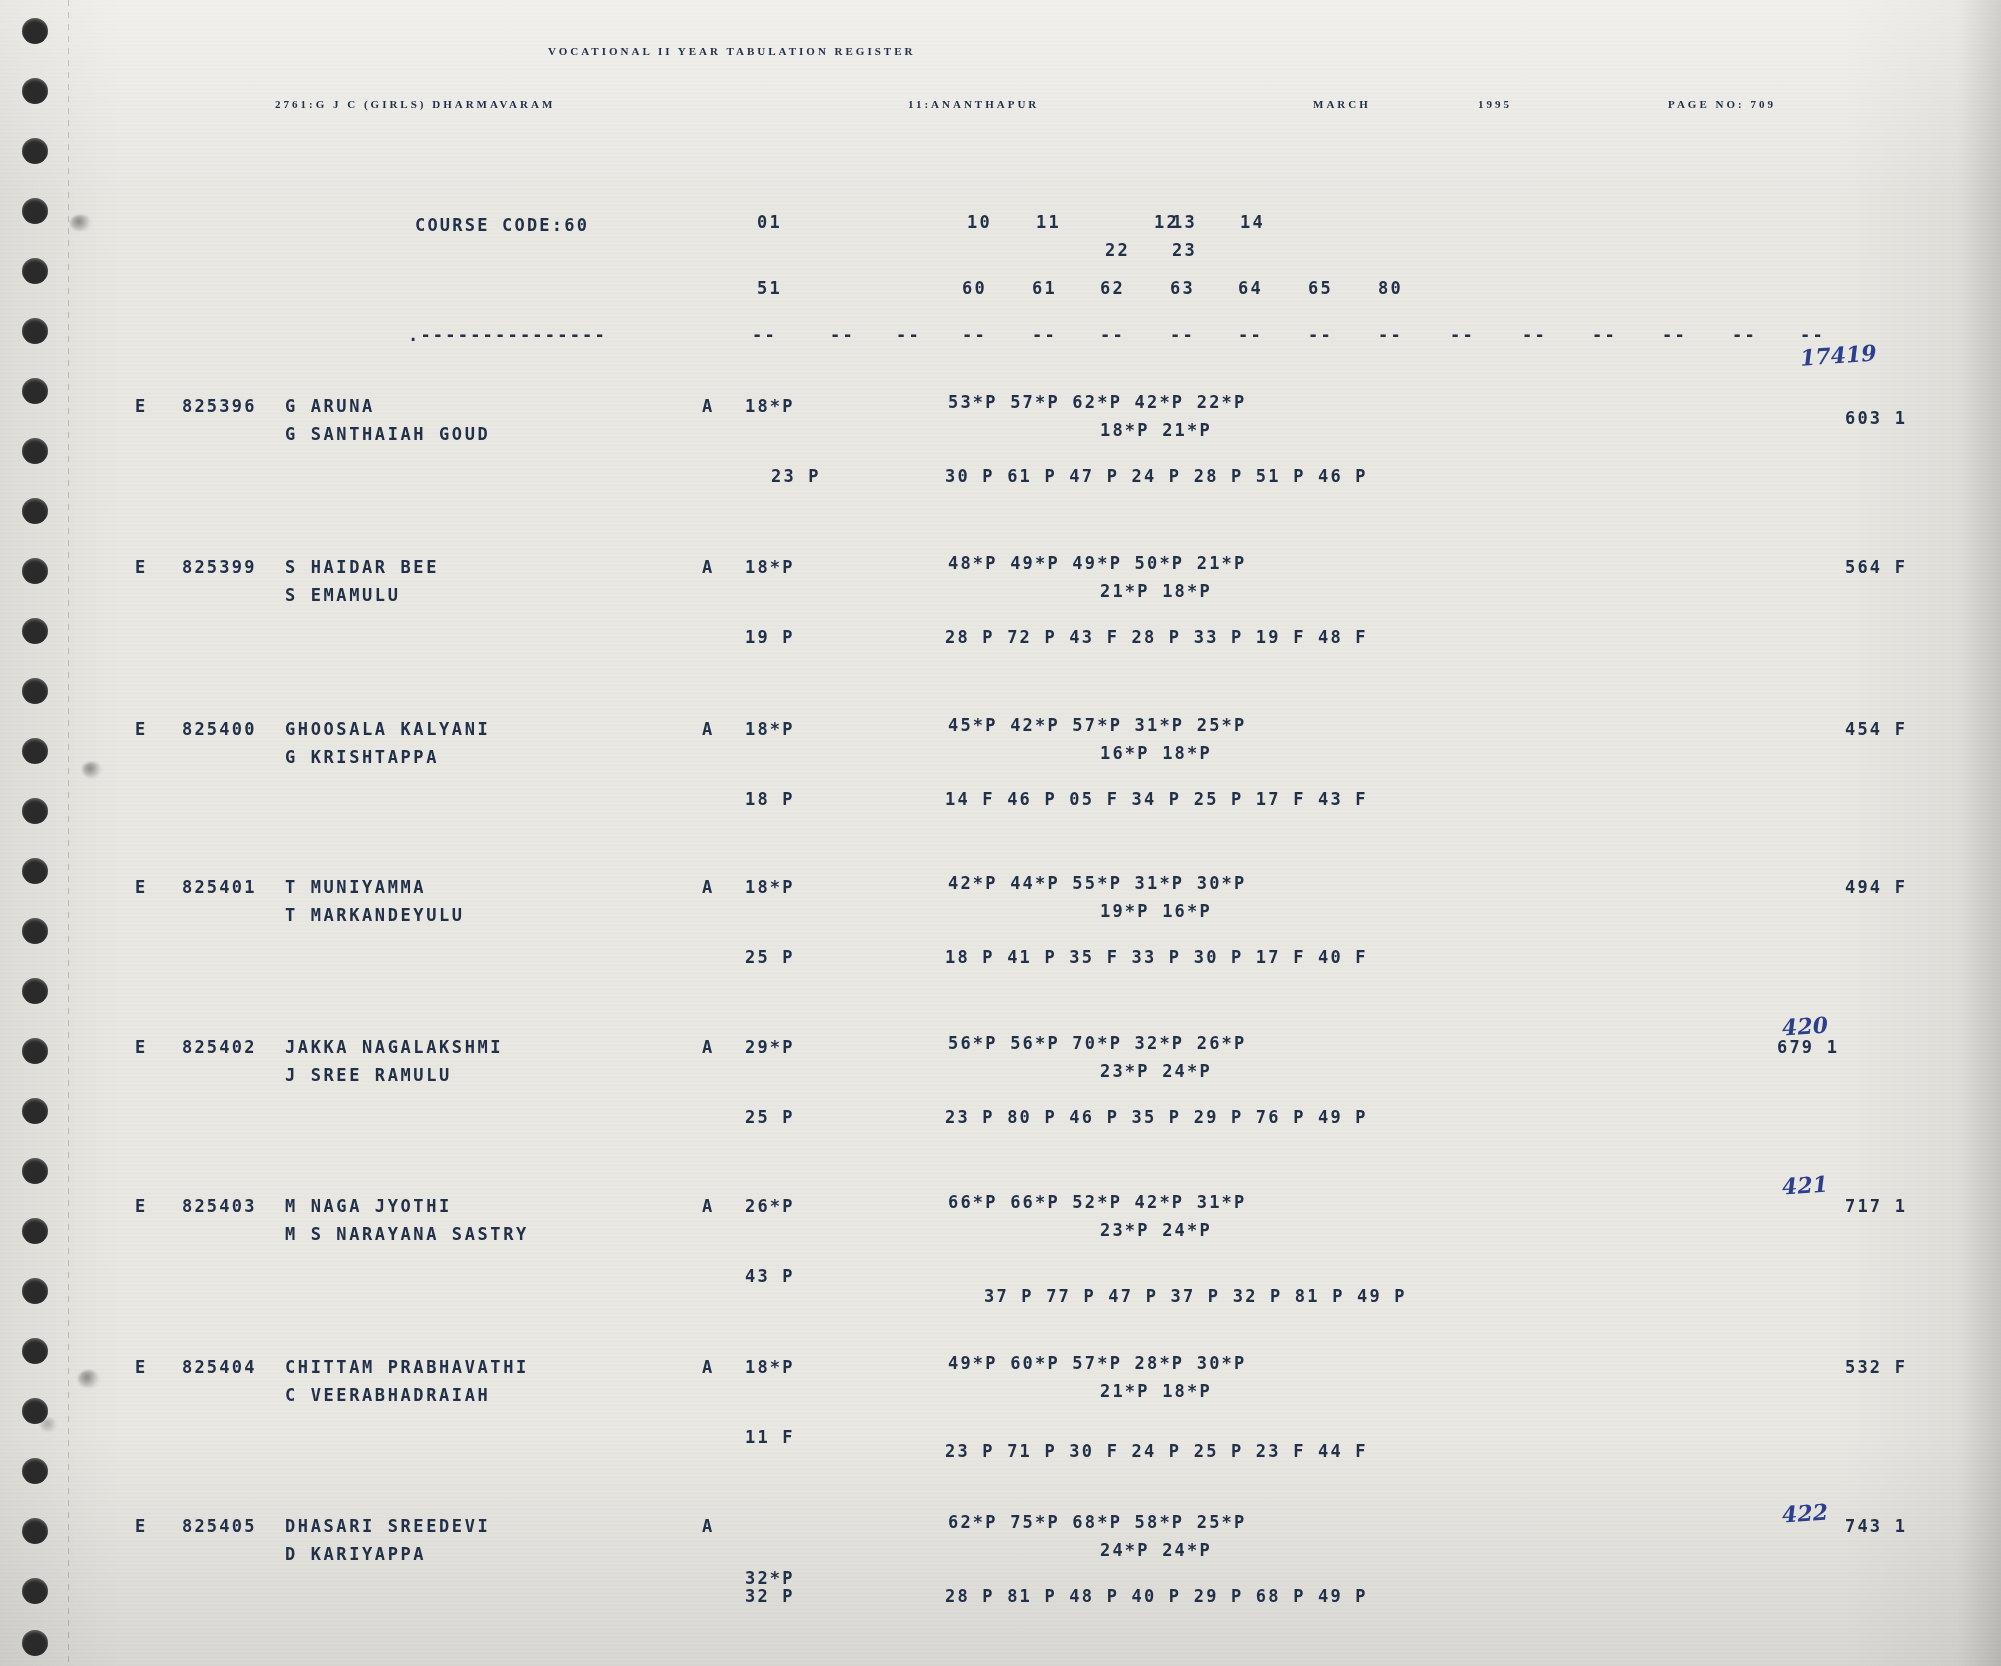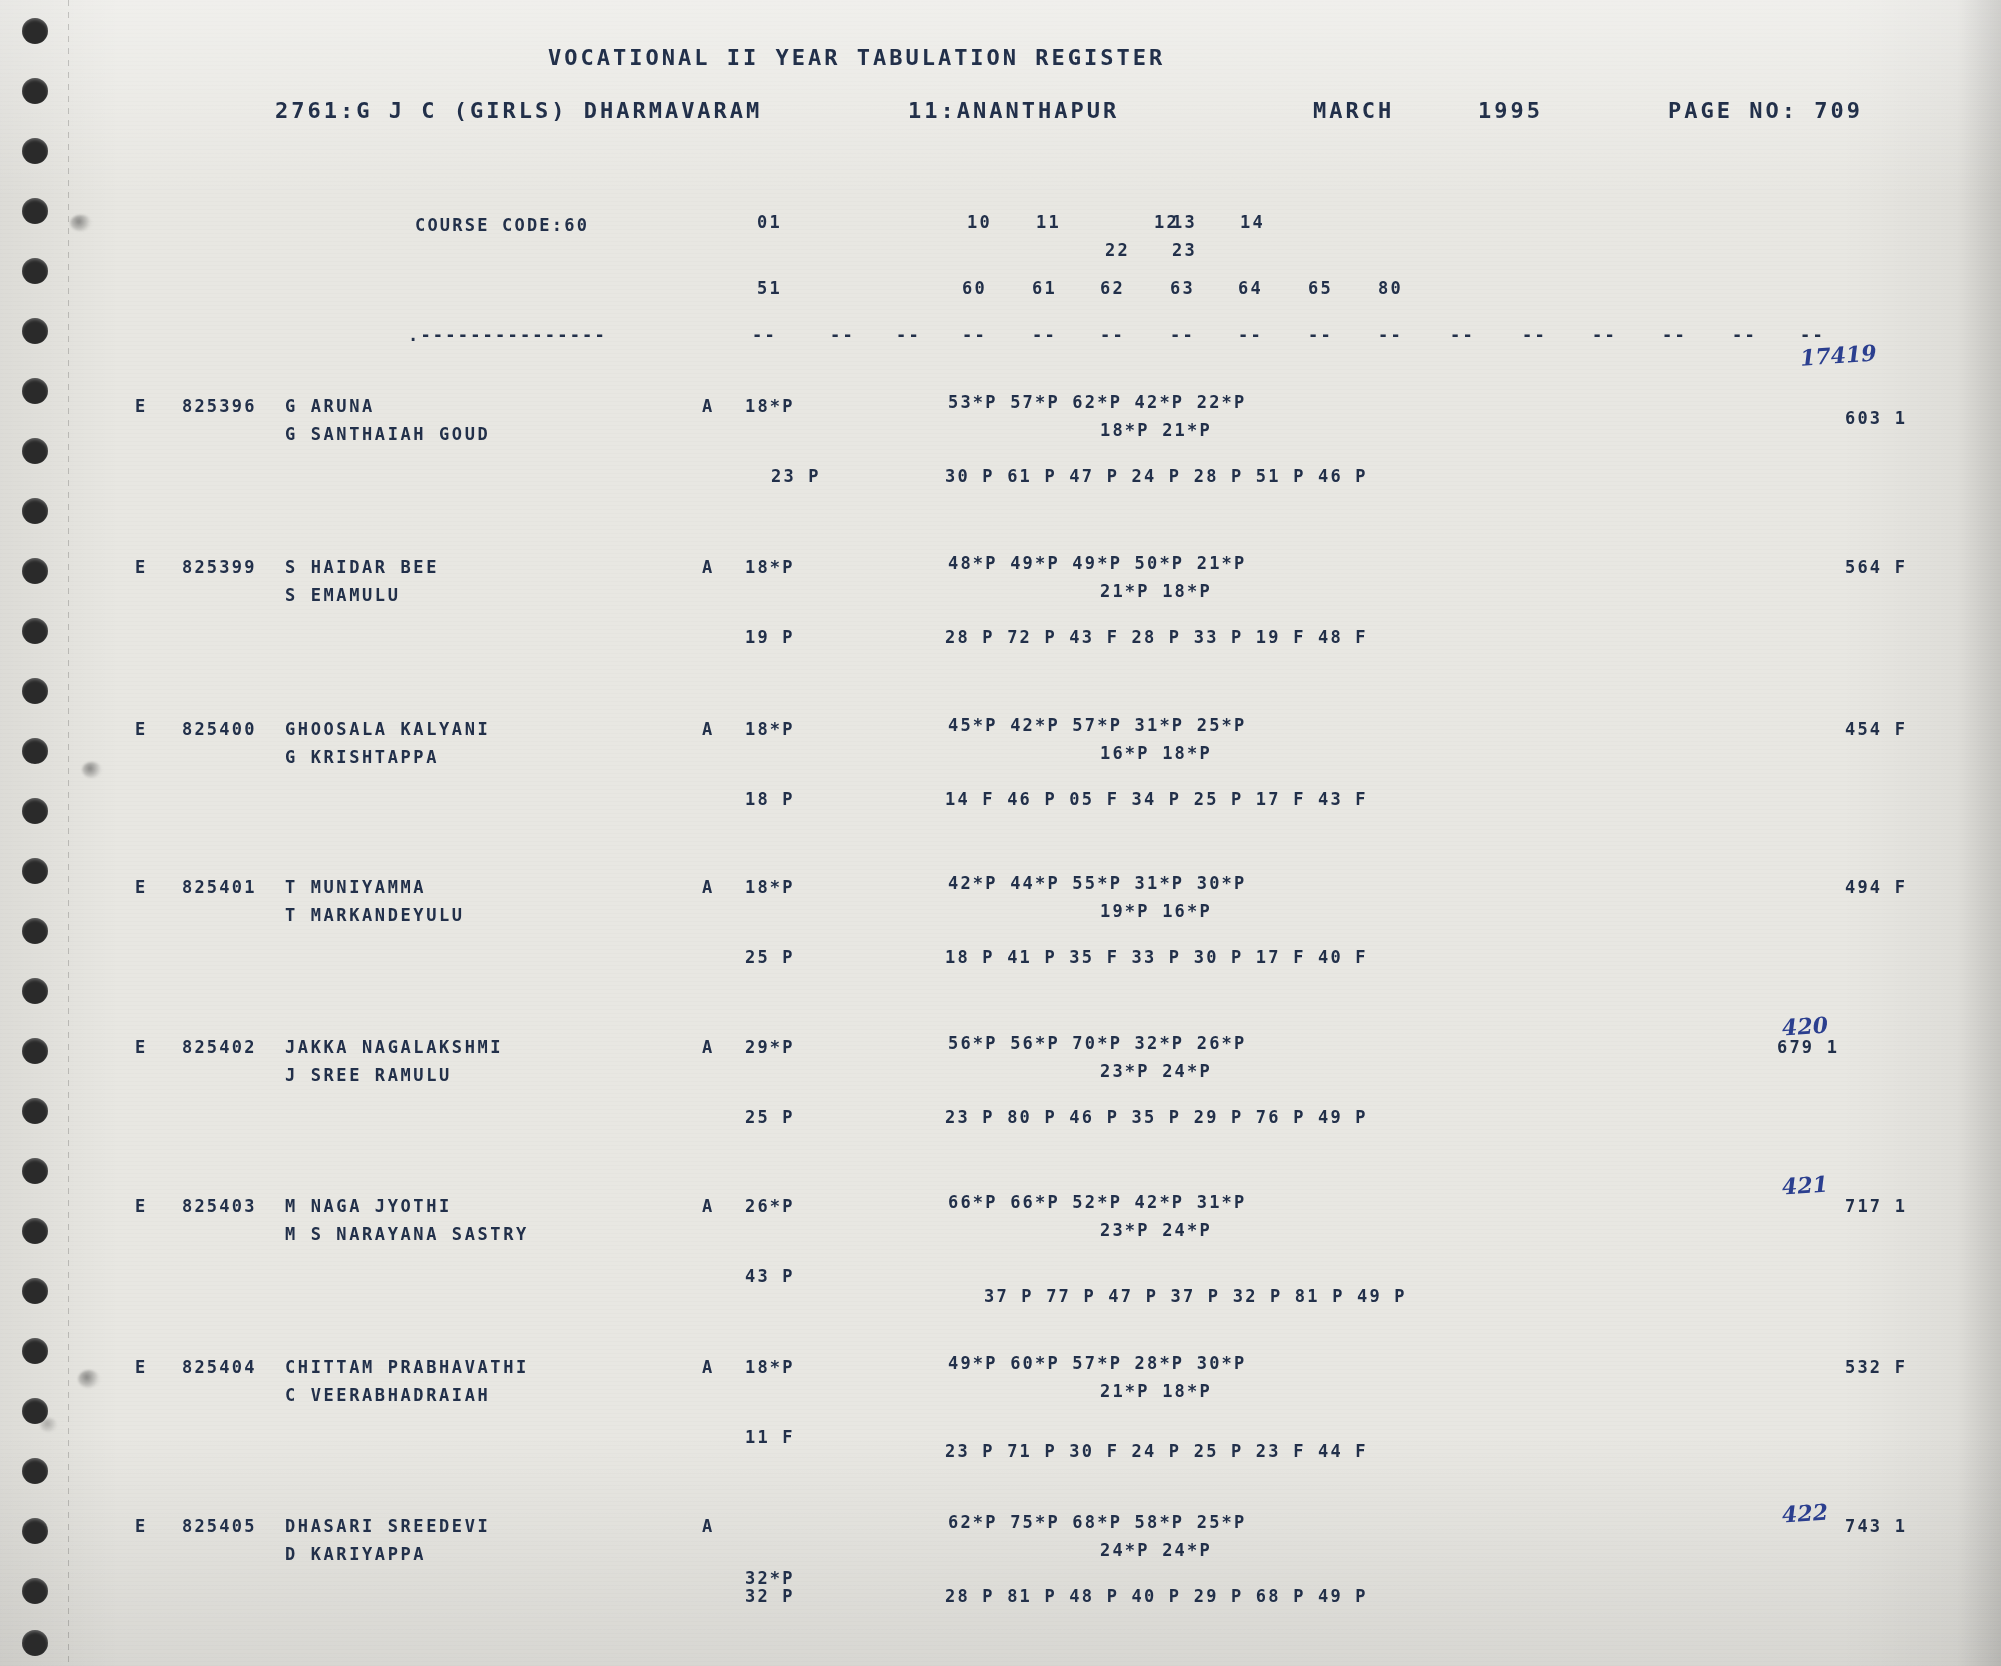--- a/index.html
+++ b/index.html
@@ -42,21 +42,21 @@
   }
   .txt{
     position:absolute;
     color:#22304a;
     font-family:"DejaVu Sans Mono", monospace;
     font-size:17px;
     letter-spacing:2.2px;
     white-space:pre;
     font-weight:600;
   }
-  .hdr{font-size:22px;letter-spacing:3px;}
+  .hdr{font-size:11px;letter-spacing:3px;font-family:Liberation Serif, serif;}
   .row-name{letter-spacing:2.6px;}
   .dashes{letter-spacing:2.2px;}
   .hand{
     position:absolute;
     color:#2b3f8f;
     font-family:"DejaVu Serif", serif;
     font-size:22px;
     font-style:italic;
     transform:rotate(-4deg);
     font-weight:700;

